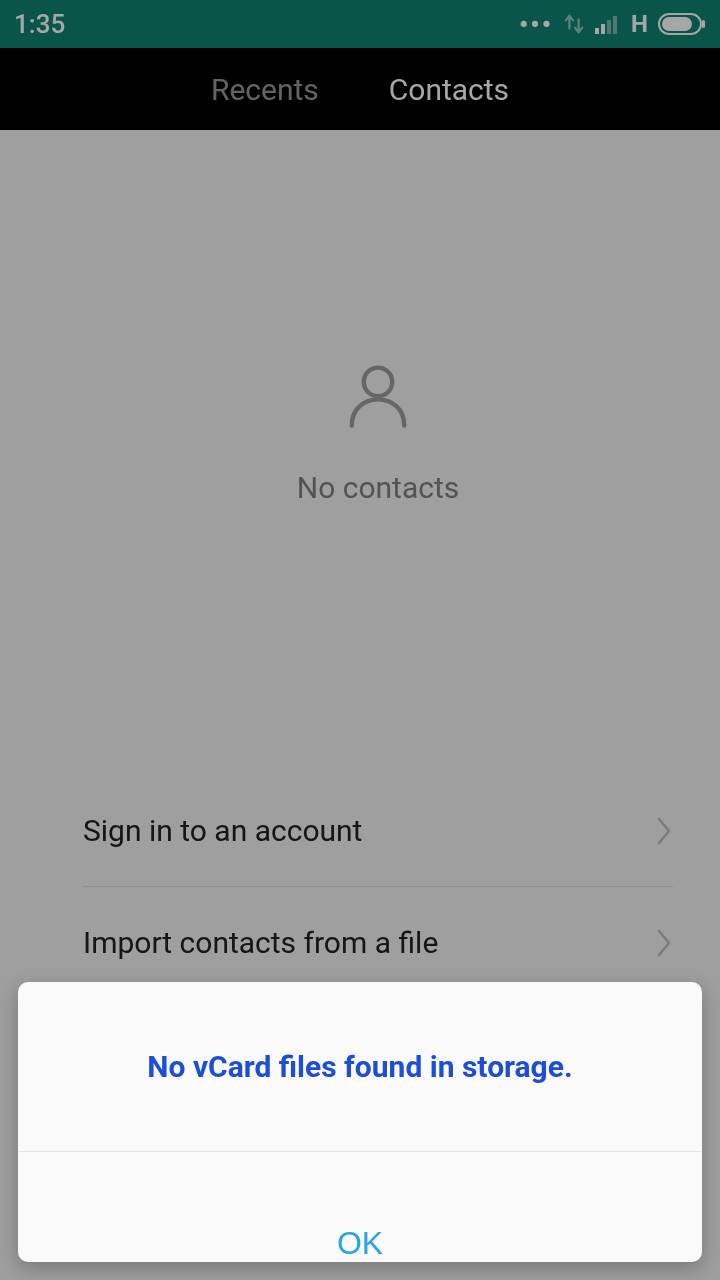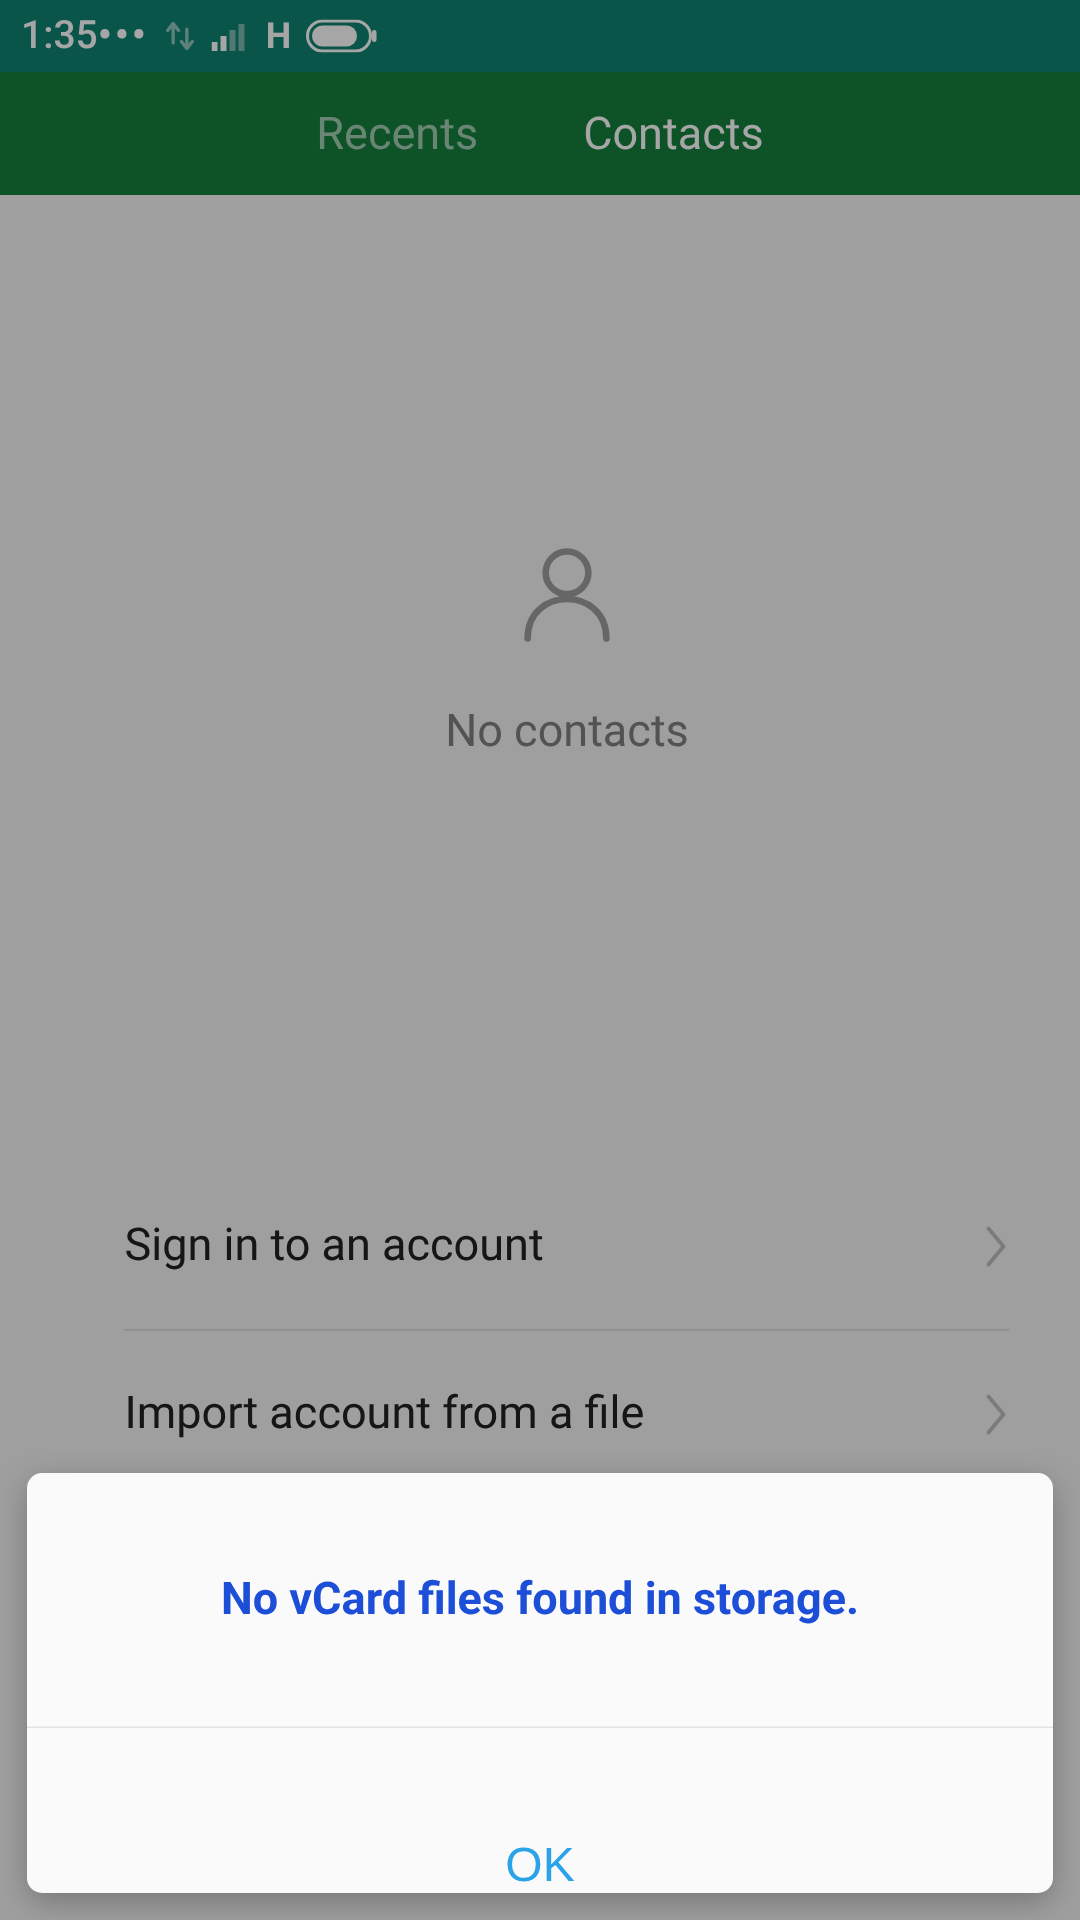--- a/index.html
+++ b/index.html
@@ -6,36 +6,36 @@
   html, body { width: 720px; height: 1280px; overflow: hidden; font-family: -apple-system, Roboto, "Helvetica Neue", Arial, sans-serif; }
   body { background: #f5f5f5; position: relative; }
 
   
   .status-bar {
     height: 48px;
     background: #0f8371;
     color: #fff;
     display: flex;
     align-items: center;
-    justify-content: flex-start;
+    justify-content: space-between;
     padding: 0 14px;
     font-size: 26px;
     font-weight: 500;
   }
   .status-right { display: flex; align-items: center; gap: 10px; }
   .status-dots { letter-spacing: 2px; font-weight: 700; }
   .status-net-icon svg { display: block; }
   .status-signal svg { display: block; }
   .status-h { font-weight: 700; font-size: 24px; }
   .status-batt svg { display: block; }
 
   
   .tab-bar {
     height: 82px;
-    background: #15803d;
+    background: #000000;
     display: flex;
     align-items: center;
     justify-content: center;
     gap: 70px;
   }
   .tab {
     font-size: 30px;
     color: rgba(255,255,255,0.6);
   }
   .tab.active { color: #fff; }
@@ -174,21 +174,21 @@
   <div class="option-list">
     <div class="option-item">
       <span>Sign in to an account</span>
       <span class="chevron">
         <svg width="18" height="30" viewBox="0 0 18 30" fill="none">
           <path d="M4 3 L14 15 L4 27" stroke="#bdbdbd" stroke-width="2.5" stroke-linecap="round" stroke-linejoin="round"></path>
         </svg>
       </span>
     </div>
     <div class="option-item">
-      <span>Import account from a file</span>
+      <span>Import contacts from a file</span>
       <span class="chevron">
         <svg width="18" height="30" viewBox="0 0 18 30" fill="none">
           <path d="M4 3 L14 15 L4 27" stroke="#bdbdbd" stroke-width="2.5" stroke-linecap="round" stroke-linejoin="round"></path>
         </svg>
       </span>
     </div>
   </div>
 </div>
 
 <div class="scrim"></div>

